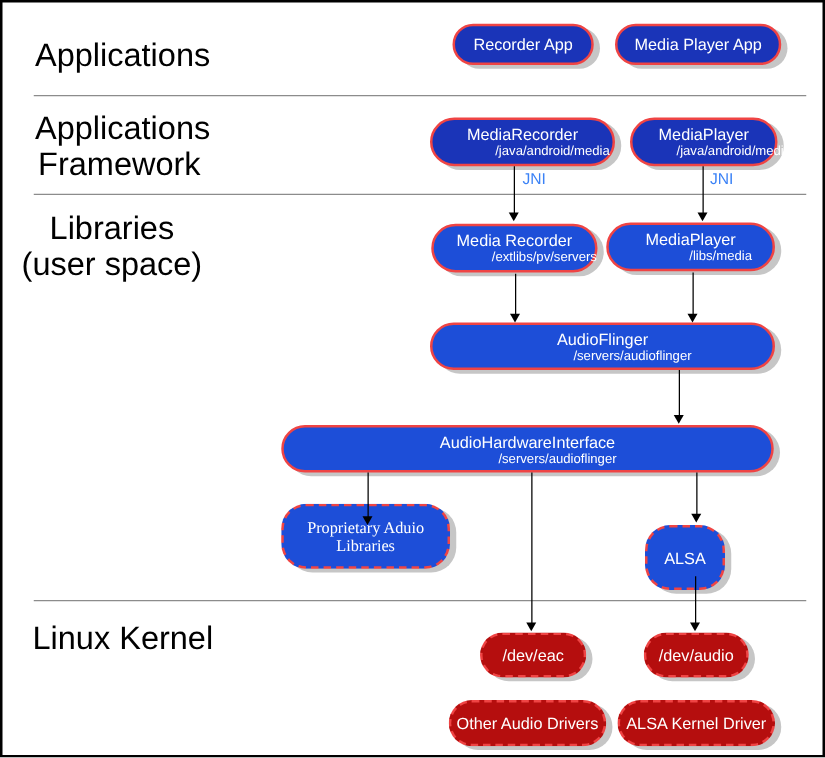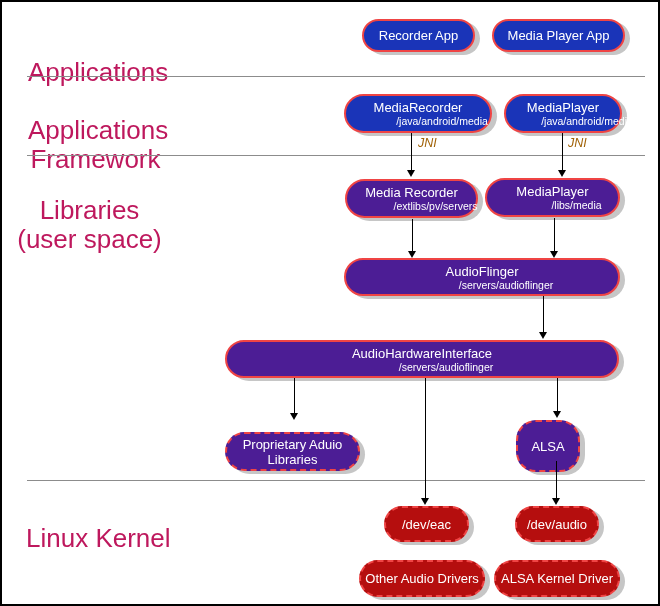--- a/index.html
+++ b/index.html
@@ -2,46 +2,46 @@
 <html><head>
 <meta charset="utf-8">
 <style>
   html,body{margin:0;padding:0;background:#fff;}
   .frame{
     position:relative;width:660px;height:606px;box-sizing:border-box;
     border:2px solid #000;background:#fff;overflow:hidden;
     font-family:"Liberation Sans", sans-serif;
   }
   .sec-label{
-    position:absolute;color:#be185d;font-size:26px;line-height:29px;
-    text-align:center;white-space:nowrap;margin-top:28px;
+    position:absolute;color:#000000;font-size:26px;line-height:29px;
+    text-align:center;white-space:nowrap;
   }
   .divider{
     position:absolute;left:25px;width:618px;height:1px;background:#8c8c8c;
   }
   .node{
     position:absolute;box-sizing:border-box;border:2px solid #ef4444;
     border-radius:20px;display:flex;flex-direction:column;align-items:center;
     justify-content:center;color:#fff;text-align:center;
     box-shadow:5px 3px 0 #c6c6c6;
   }
   .node .t{font-size:13px;line-height:15px;white-space:nowrap;}
   .node .p{font-size:10.5px;line-height:12px;white-space:nowrap;margin-left:48px;}
   .blue{background:#1a34b8;}
-  .green{background:#4c1d95;}
+  .green{background:#1d4ed8;}
   .red{background:#b50e0e;}
   .dashed{border-style:dashed;}
   .arrow{position:absolute;width:9px;}
   .arrow .line{position:absolute;left:4px;top:0;width:1px;height:calc(100% - 6px);background:#000;}
   .arrow .head{
     position:absolute;left:0;bottom:0;width:0;height:0;
     border-left:4.5px solid transparent;border-right:4.5px solid transparent;
     border-top:7px solid #000;
   }
-  .jni{position:absolute;color:#a16207;font-size:12.5px;font-weight:500;font-style:italic;}
+  .jni{position:absolute;color:#3b82f6;font-size:12.5px;font-weight:500;}
 </style>
 </head>
 <body>
 
 <div class="frame">
 
   <div class="sec-label" style="left:26px;top:28px;width:135px;">Applications</div>
 
   <div class="sec-label" style="left:26px;top:86px;width:135px;">
     <div>Applications</div>
@@ -90,21 +90,21 @@
   <div class="node green" style="left:342px;top:256px;width:276px;height:38px;">
     <span class="t">AudioFlinger</span>
     <span class="p">/servers/audioflinger</span>
   </div>
 
   <div class="node green" style="left:223px;top:338px;width:394px;height:38px;">
     <span class="t">AudioHardwareInterface</span>
     <span class="p">/servers/audioflinger</span>
   </div>
 
-  <div class="node green dashed" style="left:223px;top:430px;width:135px;height:39px;">
+  <div class="node green dashed" style="left:223px;top:401px;width:135px;height:52px;font-family:Liberation Serif, serif;">
     <span class="t">Proprietary Aduio</span>
     <span class="t">Libraries</span>
   </div>
 
   <div class="node green dashed" style="left:514px;top:418px;width:64px;height:52px;">
     <span class="t">ALSA</span>
   </div>
 
   <div class="node red dashed" style="left:382px;top:504px;width:85px;height:36px;">
     <span class="t">/dev/eac</span>

